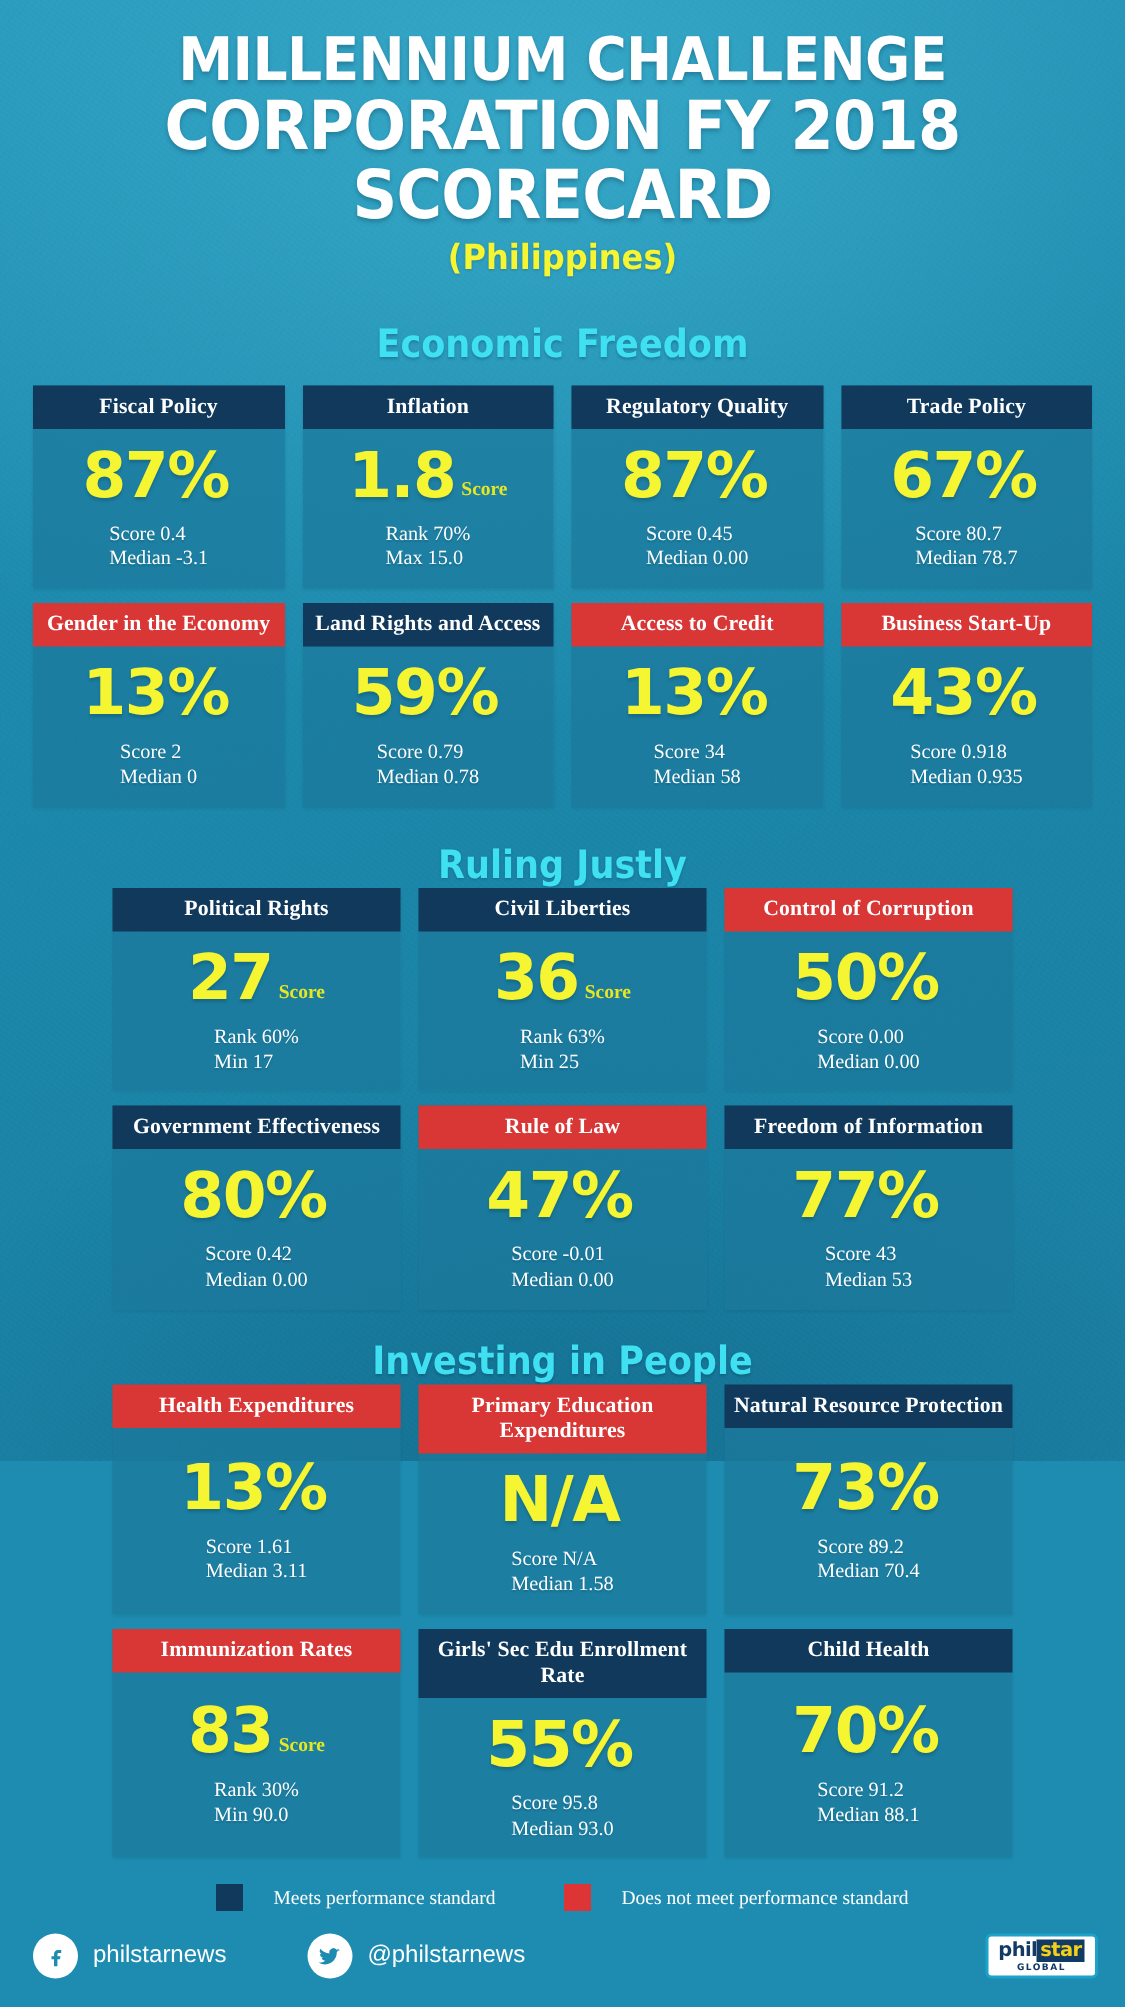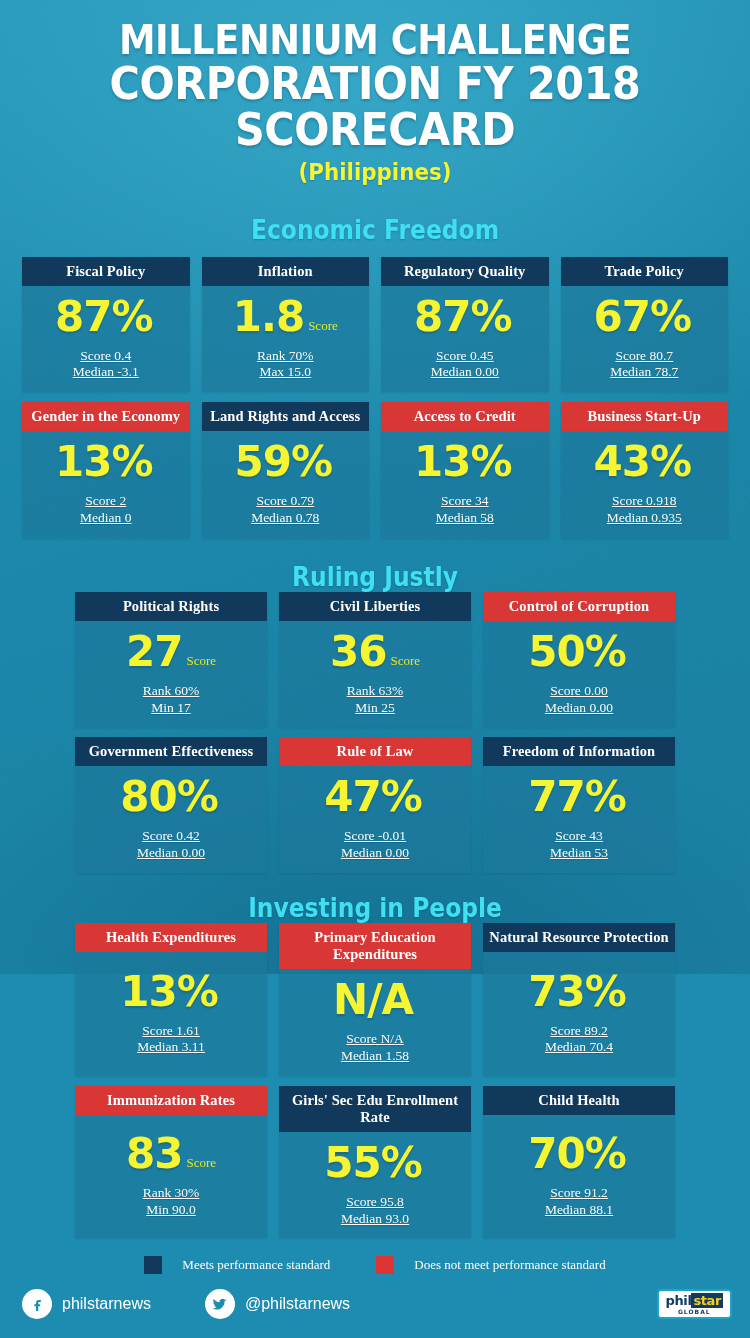--- a/index.html
+++ b/index.html
@@ -121,36 +121,35 @@
     font-family: "DejaVu Sans", sans-serif;
     font-weight: 700;
     font-size: 42px;
     line-height: 1;
     color: #f5f531;
     text-shadow: 0 2px 2px rgba(0,40,60,.22);
     letter-spacing: -1px;
   }
   .value-suffix {
     font-family: "Liberation Serif", serif;
-    font-weight: 400;
+    font-weight: 700;
     font-size: 13px;
     color: #e8e820;
     position: relative;
     top: -1px;
   }
   .card-meta {
     margin-top: 10px;
-    text-align: center;
+    text-align: left;
     font-family: "Liberation Serif", serif;
     font-weight: 400;
     font-size: 13.5px;
     color: #ffffff;
     line-height: 1.24;
     text-shadow: 0 1px 1px rgba(0,40,60,.2);
-    text-decoration: underline;
   }
 
   
   .h-tall .card-body { min-height: 94px; }
   .h-short .card-body { min-height: 78px; }
 
   
   .legend {
     margin-top: 18px;
     display: flex;

